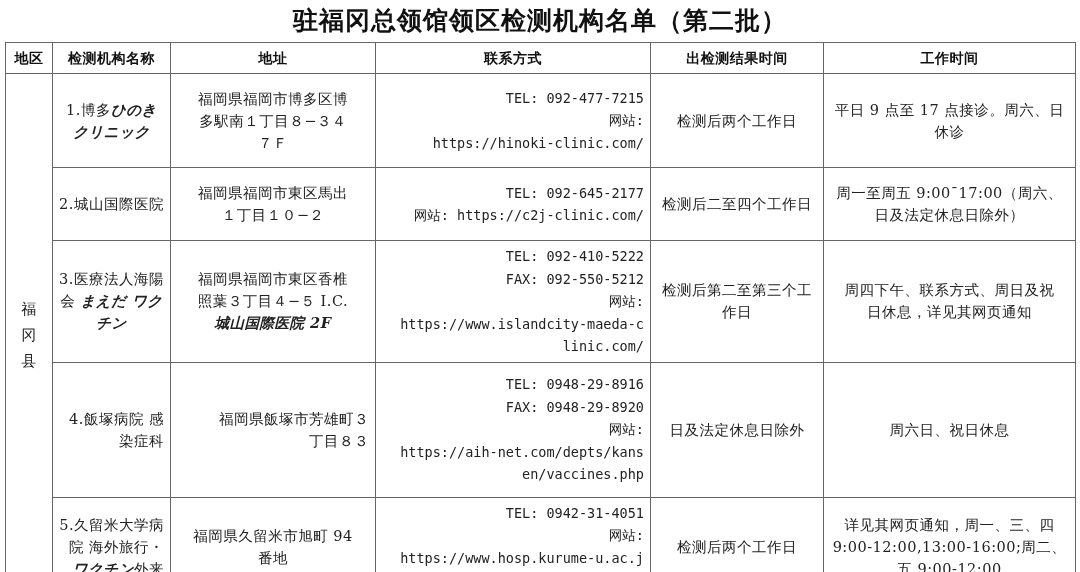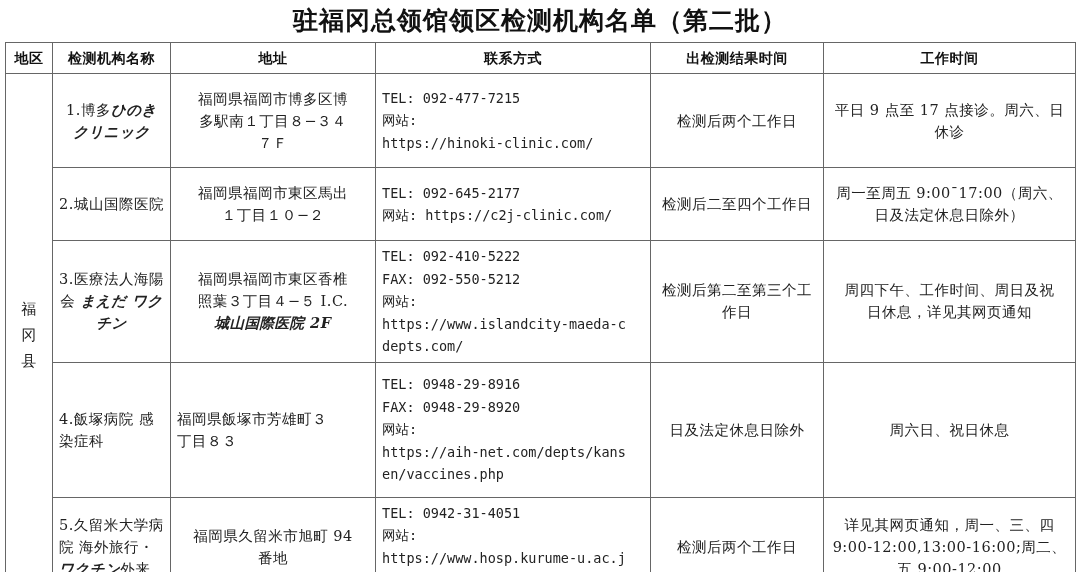--- a/index.html
+++ b/index.html
@@ -9,21 +9,21 @@
            font-family: "DejaVu Sans", "Liberation Sans", sans-serif; font-weight: bold;
            font-size: 25px; letter-spacing: 1px; color: #111; line-height: 34px; }
   table { position: absolute; left: 5px; top: 42px; width: 1070px; border-collapse: collapse;
           table-layout: fixed; }
   td, th { border: 1.5px solid #666; padding: 4px 6px; vertical-align: middle; font-size: 14.5px;
            line-height: 22px; letter-spacing: 0.5px; }
   th { font-family: "DejaVu Sans", "Liberation Sans", sans-serif; font-weight: bold; font-size: 14px;
        height: 20px; text-align: center; color: #111; }
   td.region { text-align: center; width: 20px; font-size: 15px; line-height: 26px; }
   td.center { text-align: center; }
-  td.left { text-align: left; }
+  td.left { text-align: right; }
   td.mono { font-family: "DejaVu Sans Mono", "Liberation Mono", monospace; font-size: 13.5px;
             line-height: 22.5px; letter-spacing: 0; word-break: break-all; }
   .line { display: block; }
   .bold-jp { font-weight: bold; font-style: italic; }
   .region-char { display: block; }
 </style>
 </head>
 <body>
 
 <div class="title">驻福冈总领馆领区检测机构名单（第二批）</div>
@@ -101,25 +101,25 @@
       <td class="center">
         <span class="line">福岡県福岡市東区香椎</span>
         <span class="line">照葉３丁目４−５ I.C.</span>
         <span class="line bold-jp">城山国際医院 2F</span>
       </td>
       <td class="left mono">
         <span class="line">TEL: 092-410-5222</span>
         <span class="line">FAX: 092-550-5212</span>
         <span class="line">网站:</span>
         <span class="line">https://www.islandcity-maeda-c</span>
-        <span class="line">depts.com/</span>
+        <span class="line">linic.com/</span>
       </td>
       <td class="center">检测后第二至第三个工作日</td>
       <td class="center">
-        <span class="line">周四下午、工作时间、周日及祝</span>
+        <span class="line">周四下午、联系方式、周日及祝</span>
         <span class="line">日休息，详见其网页通知</span>
       </td>
     </tr>
 
     <tr style="height:135px">
       <td class="left">
         <span>4.飯塚病院 感染症科</span>
       </td>
       <td class="left">
         <span class="line">福岡県飯塚市芳雄町３</span>

